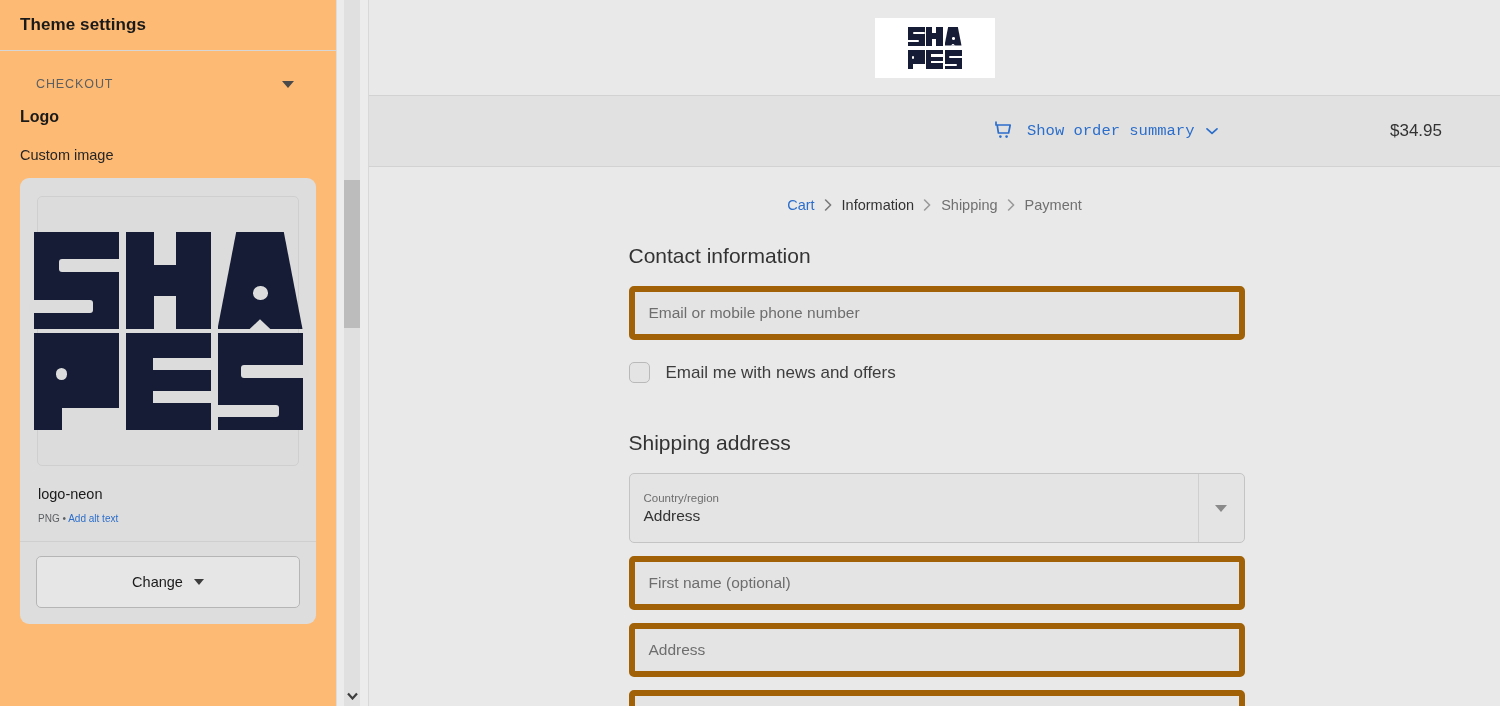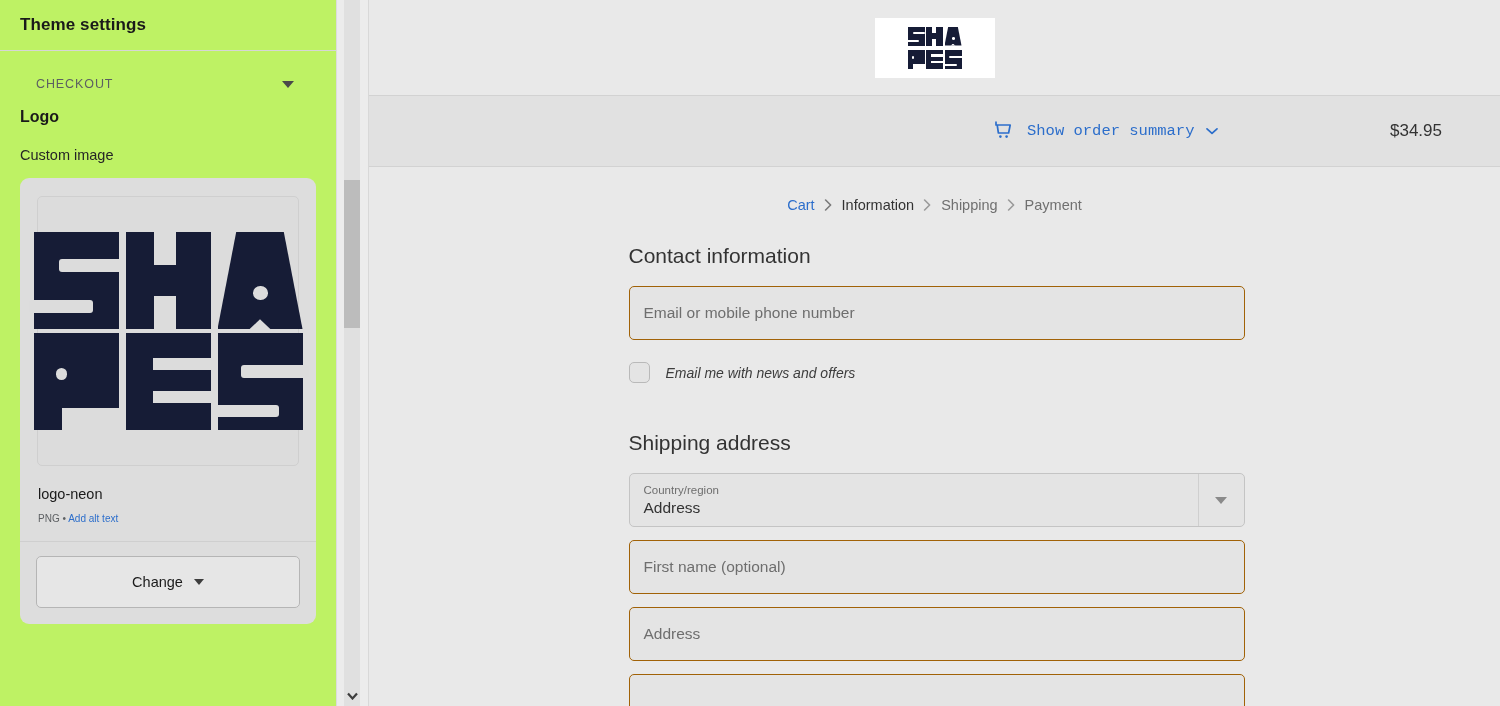--- a/index.html
+++ b/index.html
@@ -7,21 +7,21 @@
     width: 1500px; height: 706px;
     font-family: "Liberation Sans", sans-serif;
     background: #e8e8e8;
     overflow: hidden;
   }
   .app { display: flex; width: 1500px; height: 706px; }
 
   
   .sidebar {
     width: 336px; height: 706px;
-    background: #bef264;
+    background: #fdba74;
     display: flex; flex-direction: column;
     position: relative;
     flex: 0 0 336px;
   }
   .sidebar-header {
     height: 51px;
     display: flex; align-items: center;
     padding: 0 20px;
     border-bottom: 1px solid #d6d6d6;
   }
@@ -226,43 +226,43 @@
     padding-left: 4px;
   }
   .sec-title {
     font-size: 21px; color: #333333; font-weight: normal;
     margin-top: 31px; margin-bottom: 18px;
   }
   .sec-title.second { margin-top: 48px; }
   .input-field {
     height: 54px;
     background: #e4e4e4;
-    border: 1px solid #a16207;
+    border: 6px solid #a16207;
     border-radius: 5px;
     display: flex; align-items: center;
     padding: 0 14px;
     font-size: 15.5px; color: #6e6e6e;
     cursor: text;
   }
   .input-field + .input-field { margin-top: 13px; }
   .check-row {
     display: flex; align-items: center; gap: 16px;
     margin-top: 22px;
   }
   .checkbox {
     width: 21px; height: 21px;
     border: 1px solid #b9b9b9;
     border-radius: 5px;
     background: #e4e4e4;
     cursor: pointer; flex: 0 0 21px;
   }
-  .check-label { font-size: 14px; color: #3d3d3d; font-style: italic; }
+  .check-label { font-size: 17px; color: #3d3d3d; }
 
   .select-field {
-    height: 54px;
+    height: 70px;
     background: #e4e4e4;
     border: 1px solid #c4c4c4;
     border-radius: 5px;
     display: flex; align-items: stretch;
     cursor: pointer;
     margin-bottom: 13px;
   }
   .select-inner {
     flex: 1 1 auto;
     display: flex; flex-direction: column; justify-content: center;

